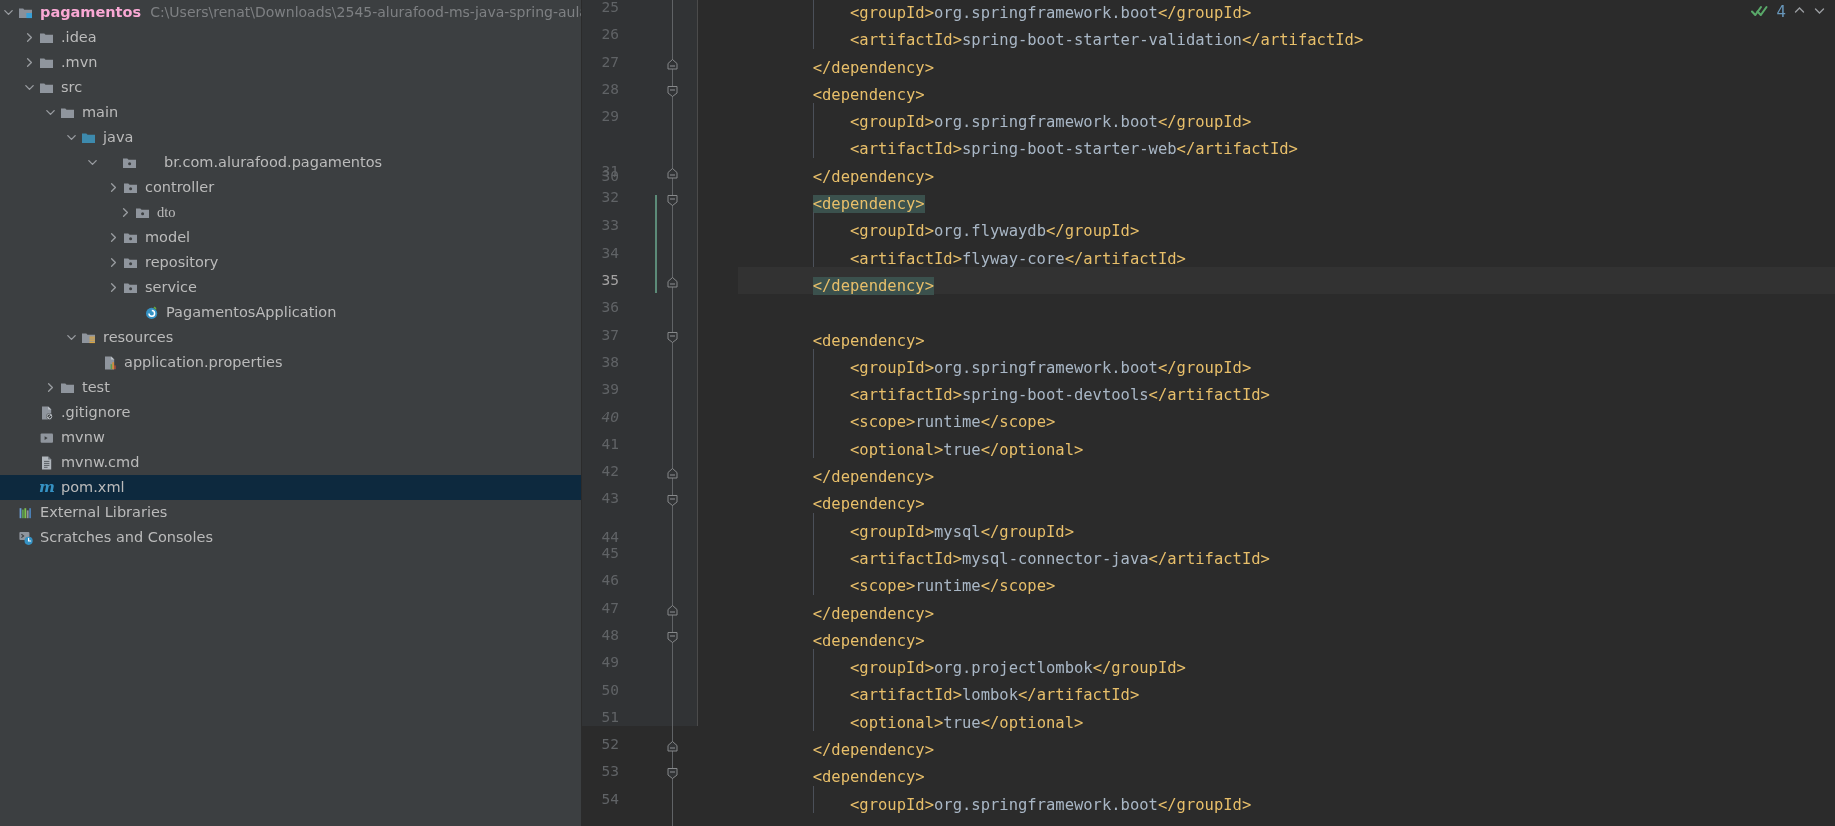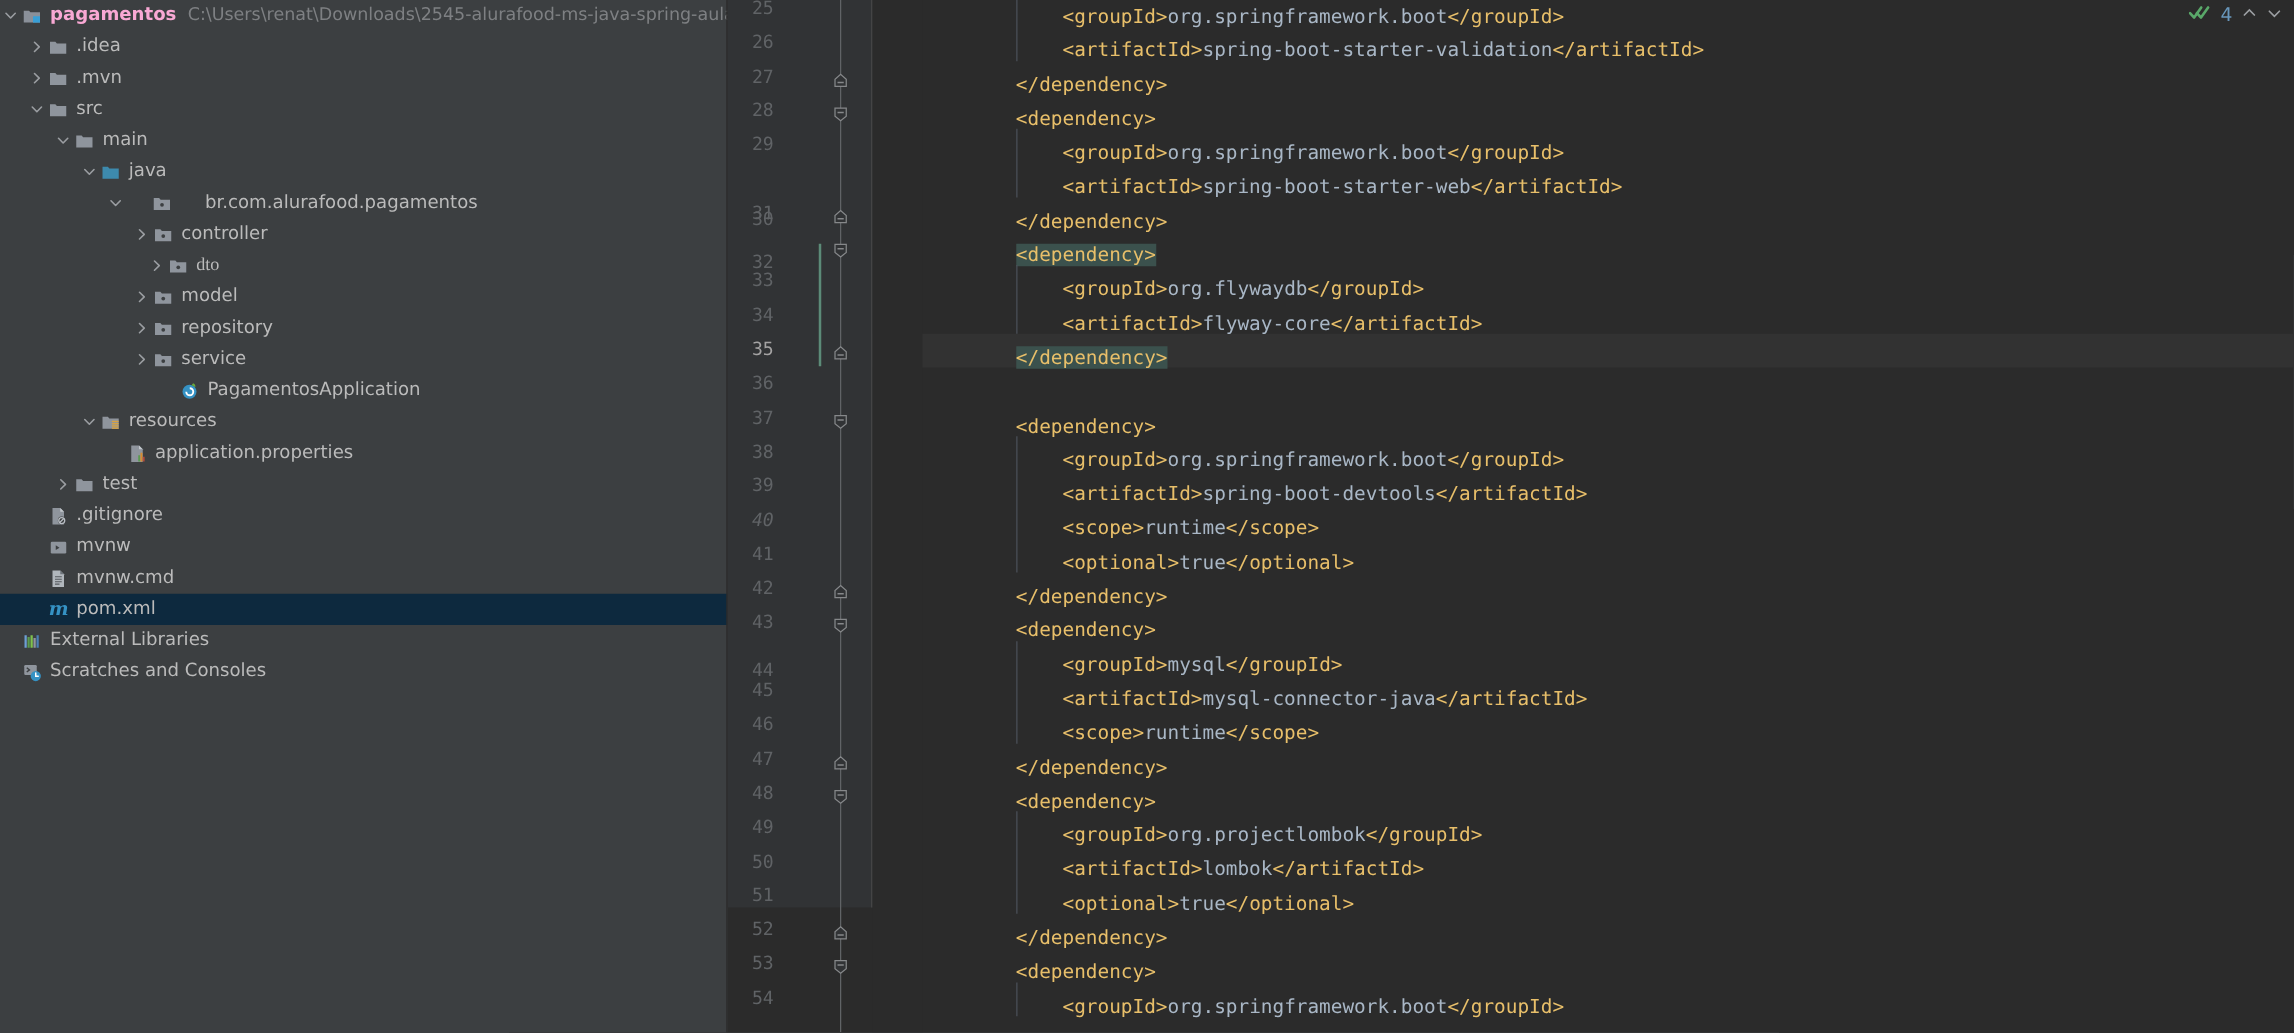--- a/index.html
+++ b/index.html
@@ -471,21 +471,21 @@
         <div class="current-line-bg" style="top: 267px;"></div>
       </div>
     <div id="gutter">
         <div class="line-num" style="top: -6px;">25</div>
         <div class="line-num" style="top: 21.3px;">26</div>
         <div class="line-num" style="top: 48.6px;">27</div>
         <div class="line-num" style="top: 75.9px;">28</div>
         <div class="line-num" style="top: 103.2px;">29</div>
         <div class="line-num" style="top: 130.5px; margin-top: 32px;">30</div>
         <div class="line-num" style="top: 157.8px;">31</div>
-        <div class="line-num" style="top: 197px;">32</div>
+        <div class="line-num" style="top: 184px;">32</div>
         <div class="line-num" style="top: 212.4px;">33</div>
         <div class="line-num" style="top: 239.7px;">34</div>
         <div class="line-num current" style="top: 267px;">35</div>
         <div class="line-num" style="top: 294.3px;">36</div>
         <div class="line-num" style="top: 321.6px;">37</div>
         <div class="line-num" style="top: 348.9px;">38</div>
         <div class="line-num" style="top: 376.2px;">39</div>
         <div class="line-num" style="top: 403.5px; font-style: italic;">40</div>
         <div class="line-num" style="top: 430.8px;">41</div>
         <div class="line-num" style="top: 458.1px;">42</div>

